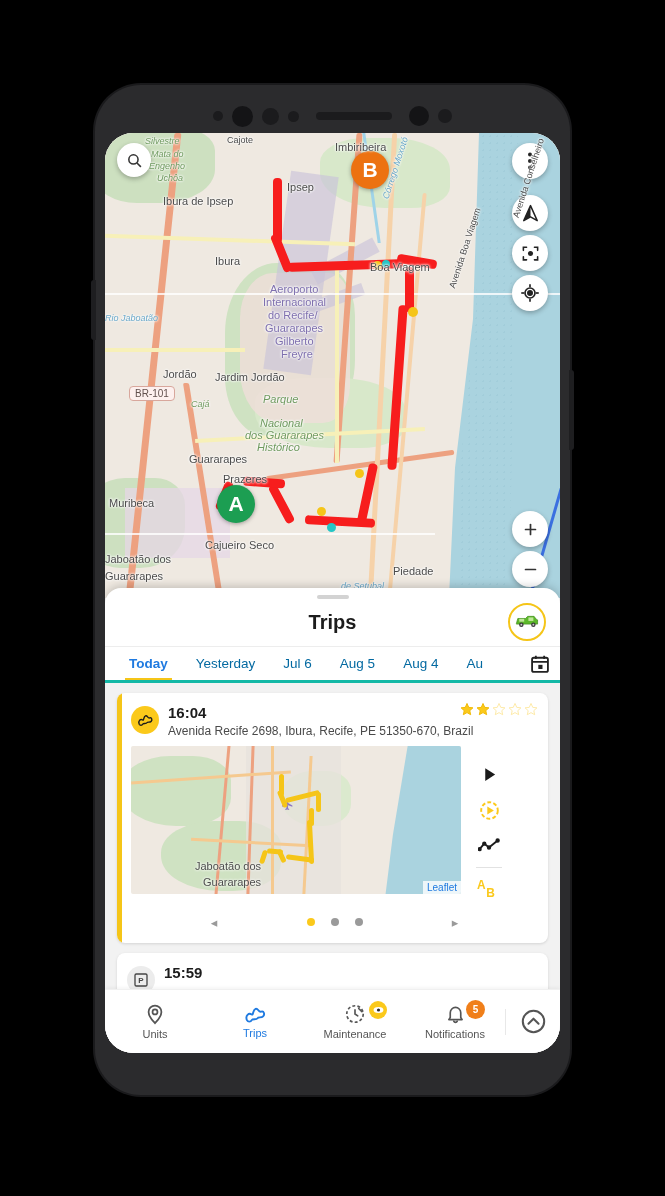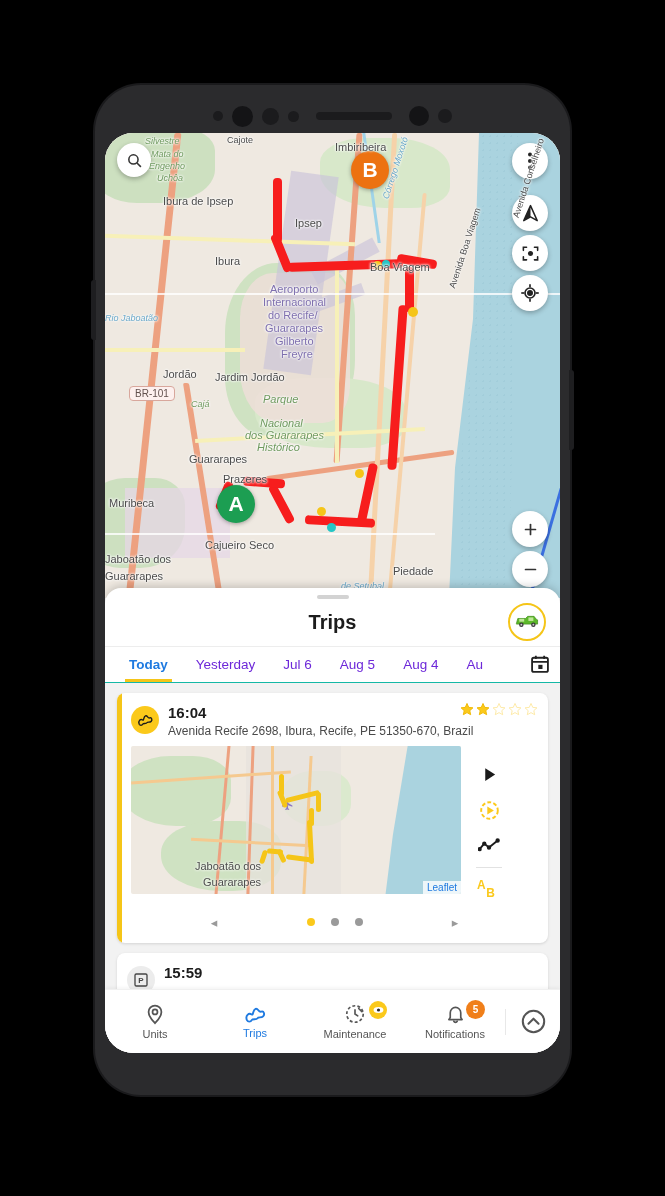--- a/index.html
+++ b/index.html
@@ -123,25 +123,25 @@
     position:relative;height:48px;display:flex;align-items:center;justify-content:center;
     border-bottom:1px solid #ededed;
   }
   .sheet-title{font-size:20px;font-weight:bold;color:#1c1c1c;}
   .veh-avatar{
     position:absolute;right:14px;top:4px;width:38px;height:38px;border-radius:50%;
     border:2px solid #f5c518;display:flex;align-items:center;justify-content:center;background:#fff;
   }
 
   .tabs{
-    display:flex;align-items:center;height:36px;border-bottom:1px solid #14b8a6;
+    display:flex;align-items:center;height:36px;border-bottom:3px solid #14b8a6;
     padding-left:10px;position:relative;overflow:hidden;
   }
   .tab{
-    font-size:13.5px;color:#6d28d9;padding:0 14px;line-height:34px;white-space:nowrap;
+    font-size:13.5px;color:#0369a1;padding:0 14px;line-height:34px;white-space:nowrap;
   }
   .tab.active{color:#1f7ae0;font-weight:bold;position:relative;}
   .tab.active::after{
     content:"";position:absolute;left:10px;right:10px;bottom:0;height:3px;background:#f5c518;
   }
   .cal-btn{position:absolute;right:8px;top:7px;width:22px;height:22px;background:#fff;}
 
   .list{background:#f2f2f2;height:381px;padding:10px 12px 0;overflow:hidden;}
 
   .card{
@@ -333,21 +333,21 @@
         </svg>
       </div>
 
       <div id="map-labels">
           <div class="maplabel park small" style="left: 40px; top: 3px;">Silvestre</div>
           <div class="maplabel park small" style="left: 46px; top: 16px;">Mata do</div>
           <div class="maplabel park small" style="left: 44px; top: 28px;">Engenho</div>
           <div class="maplabel park small" style="left: 52px; top: 40px;">Uchôa</div>
           <div class="maplabel small" style="left: 122px; top: 2px;">Cajote</div>
           <div class="maplabel" style="left: 230px; top: 8px;">Imbiribeira</div>
-          <div class="maplabel" style="left: 190px; top: 48px; margin-top: 36px;">Ipsep</div>
+          <div class="maplabel" style="left: 182px; top: 48px;">Ipsep</div>
           <div class="maplabel" style="left: 58px; top: 62px;">Ibura de Ipsep</div>
           <div class="maplabel" style="left: 110px; top: 122px;">Ibura</div>
           <div class="maplabel" style="left: 265px; top: 128px;">Boa Viagem</div>
           <div class="maplabel" style="left: 58px; top: 235px;">Jordão</div>
           <div class="maplabel" style="left: 110px; top: 238px;">Jardim Jordão</div>
           <div class="maplabel air" style="left: 165px; top: 150px;">Aeroporto</div>
           <div class="maplabel air" style="left: 158px; top: 163px;">Internacional</div>
           <div class="maplabel air" style="left: 163px; top: 176px;">do Recife/</div>
           <div class="maplabel air" style="left: 160px; top: 189px;">Guararapes</div>
           <div class="maplabel air" style="left: 170px; top: 202px;">Gilberto</div>

